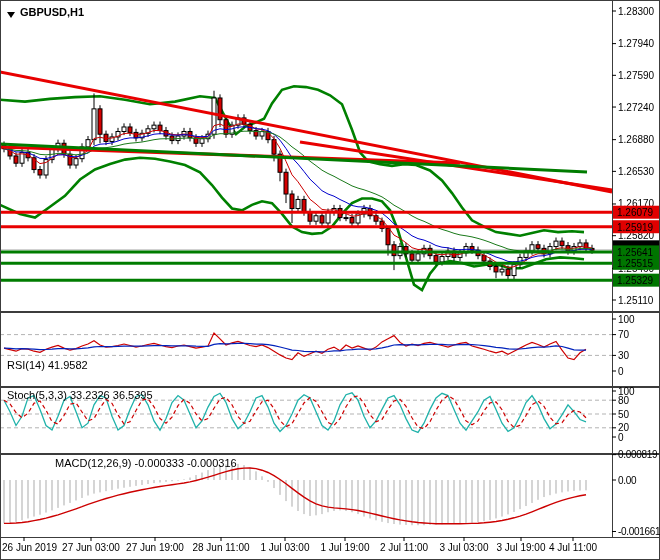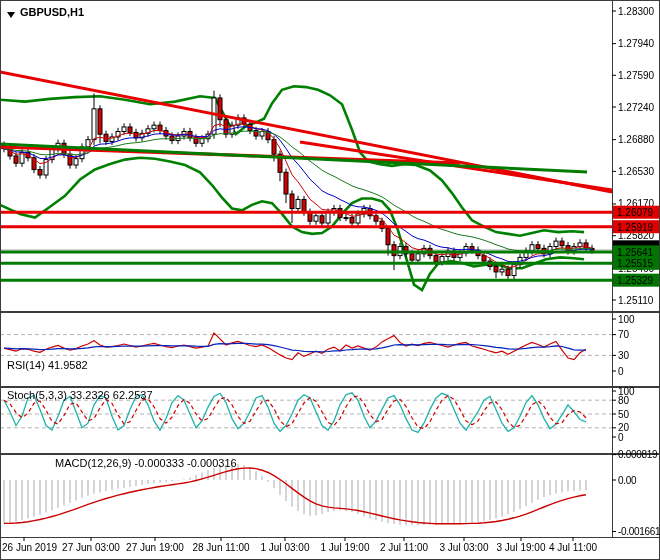--- a/index.html
+++ b/index.html
@@ -442,15 +442,15 @@
         <rect x="613" y="220.218599999999" width="46" height="13" fill="#e00000"></rect>
         <text x="617" y="230.518599999999" font-size="10" fill="#fff">1.25919</text>
       </g>
   </svg>
 
   <div class="sym">
     <span class="tri"></span>
     <span>GBPUSD,H1</span>
   </div>
   <div class="plabel" style="top:315px;margin-top:44px;">RSI(14) 41.9582</div>
-  <div class="plabel" style="top:389px;">Stoch(5,3,3) 33.2326 62.2537</div>
+  <div class="plabel" style="top:389px;">Stoch(5,3,3) 33.2326 36.5395</div>
   <div class="plabel" style="top:457px;margin-left:48px;">MACD(12,26,9) -0.000333 -0.000316</div>
 </div>
 
 </body></html>

